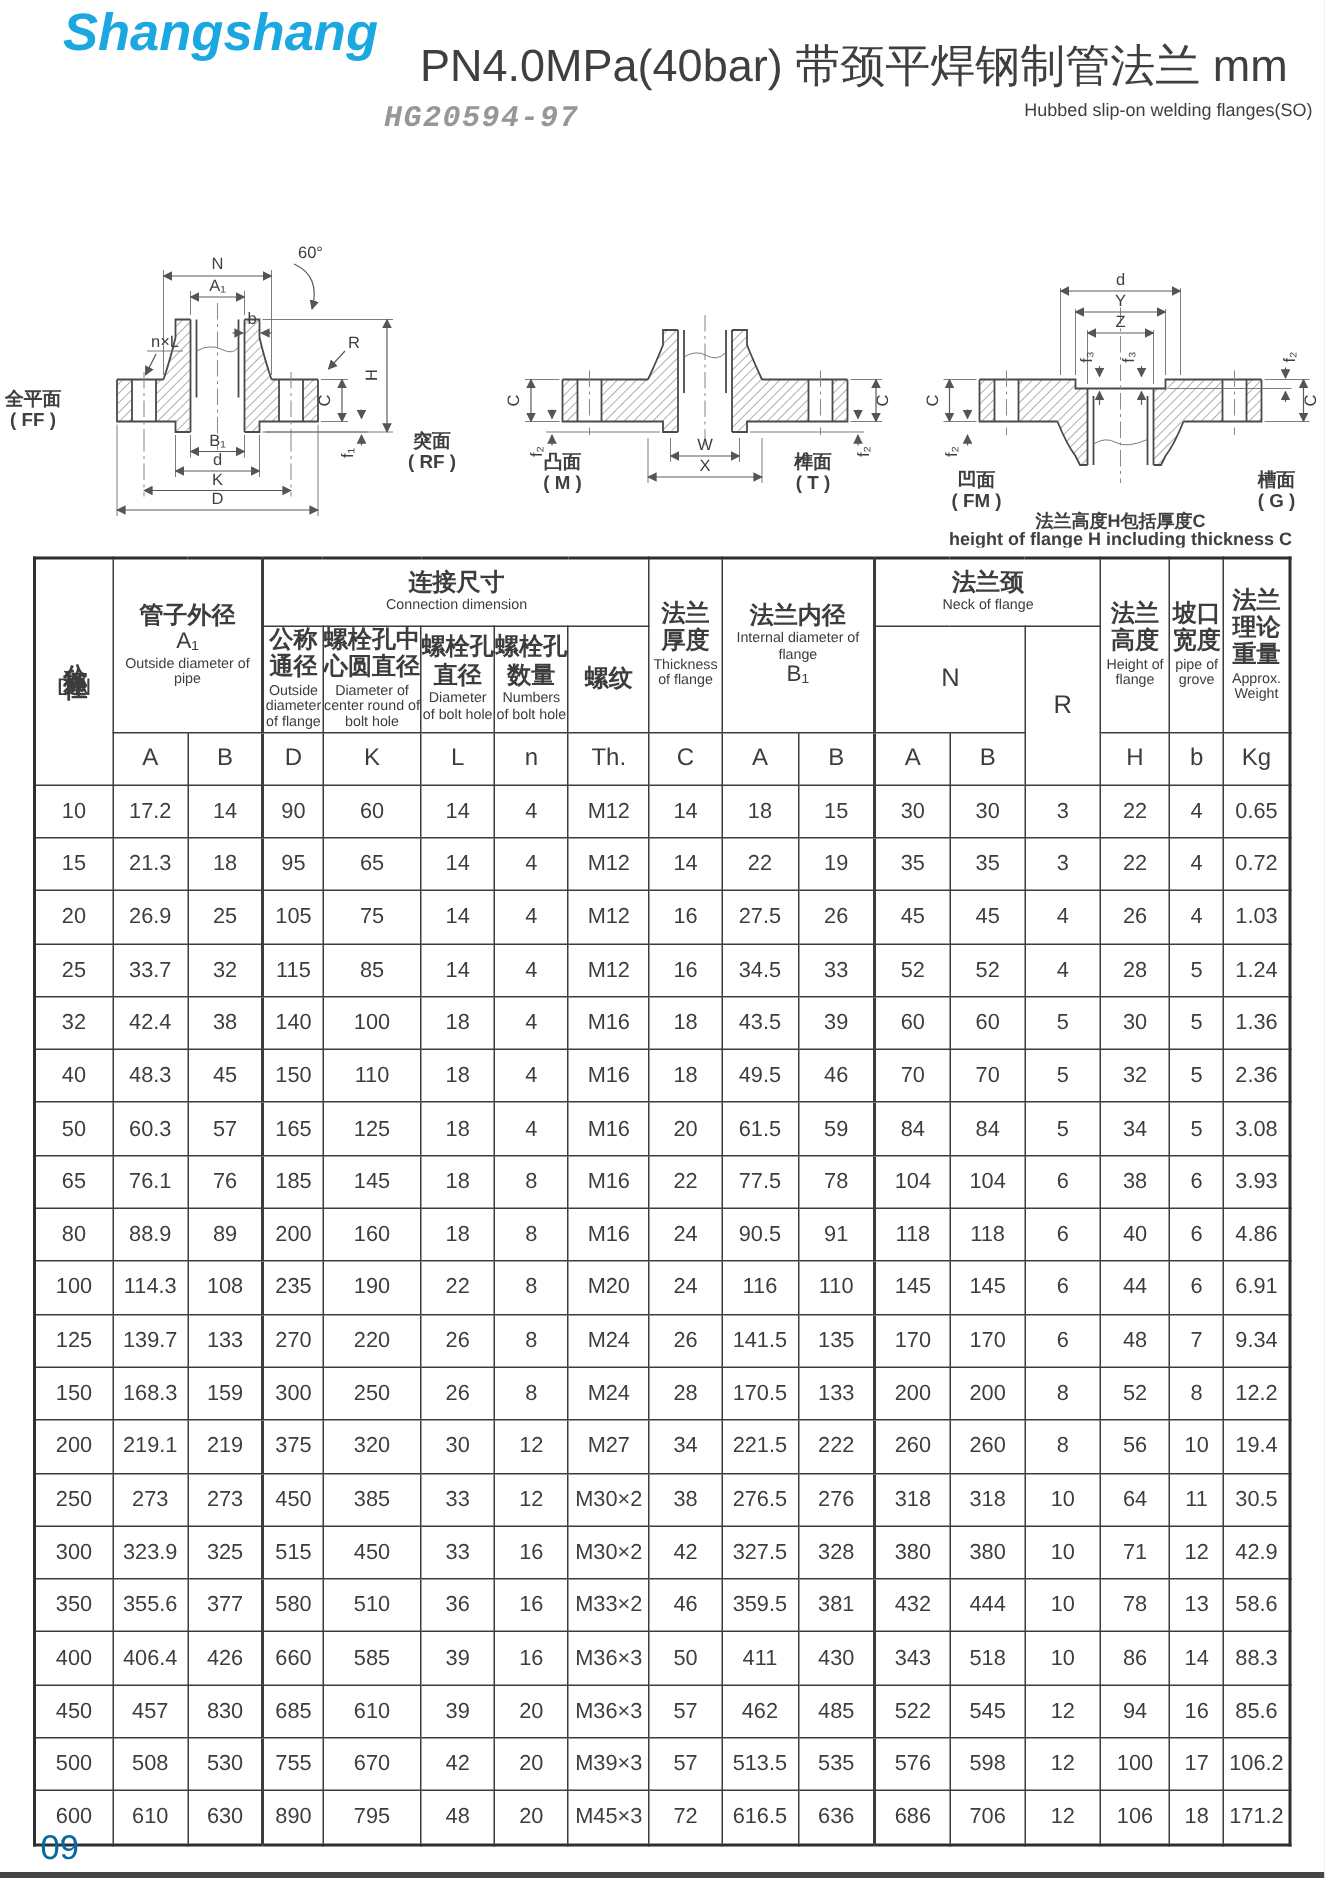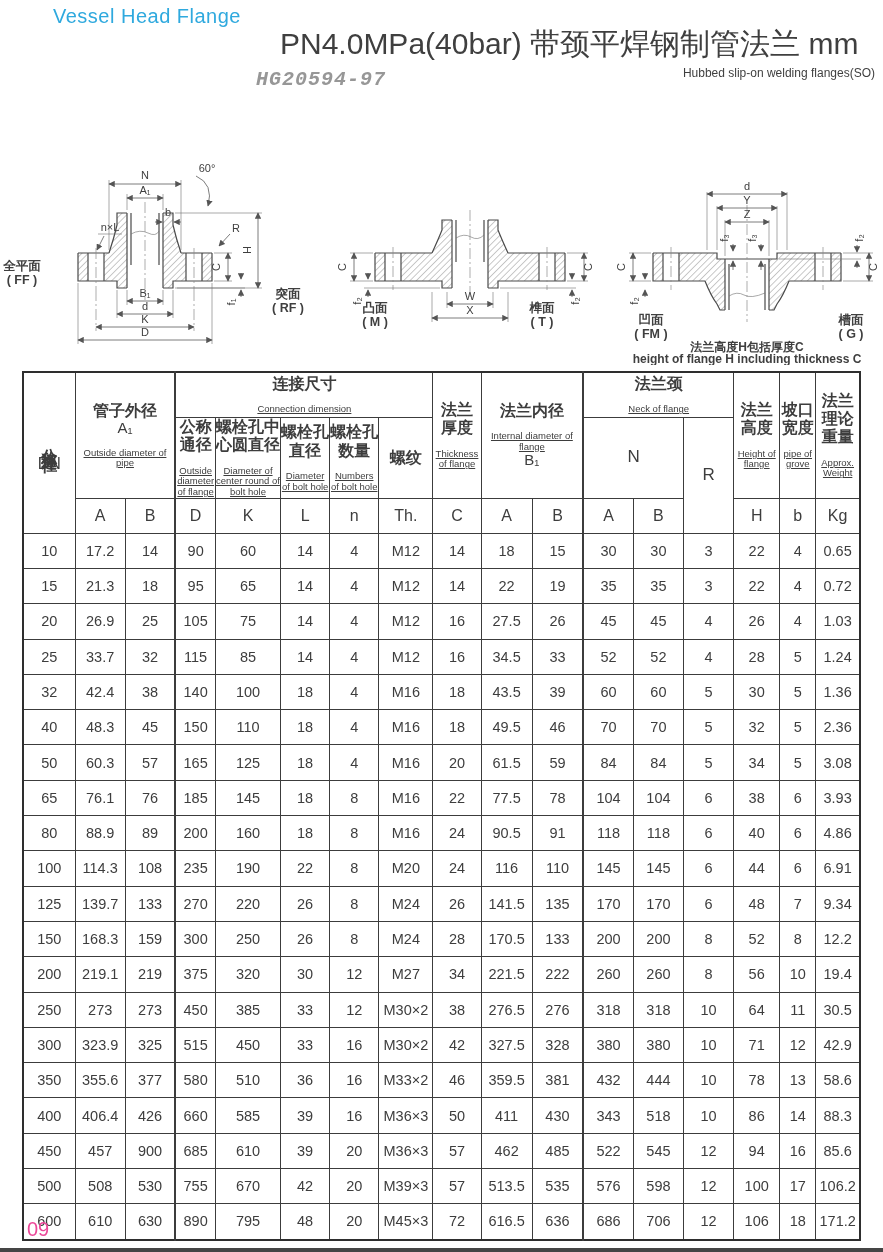--- a/index.html
+++ b/index.html
@@ -24,37 +24,37 @@
   .cap{font:bold 12px "Liberation Sans","DejaVu Sans",sans-serif;fill:#3f3f3f;text-anchor:middle;}
   
   table.spec{position:absolute;left:22px;top:371px;width:839px;border-collapse:collapse;table-layout:fixed;
              border:2px solid #2e2e2e;}
   table.spec th,table.spec td{border:1px solid #3c3c3c;padding:0;text-align:center;vertical-align:middle;
              font-family:"Liberation Sans","DejaVu Sans",sans-serif;}
   table.spec td{font-size:14.5px;height:34.3px;color:#3d3d3d;}
   .hr1 th{height:44px;} .hr2 th{height:60px;} .hr3 th{height:34px;font-size:16px;font-weight:normal;}
   th .cn{font-size:16px;font-weight:bold;line-height:1.15;display:block;}
   th .sym{font-size:15px;font-weight:normal;display:block;line-height:1.1;}
-  th .en{font-size:9.5px;font-weight:normal;line-height:1.12;display:block;margin-top:11px;color:#3d3d3d;text-decoration:underline;}
+  th .en{font-size:9.5px;font-weight:normal;line-height:1.12;display:block;margin-top:1px;color:#3d3d3d;}
   th{font-weight:normal;}
   .gl{border-left-width:2px !important;}
   .dncell .vcn{writing-mode:vertical-lr;text-orientation:upright;font-size:16px;font-weight:bold;
                letter-spacing:3px;display:inline-block;line-height:1;}
   .dncell .dn{display:block;font-size:16px;margin-top:4px;}
   
-  .pageno{position:absolute;left:27px;top:1218px;font-size:20px;color:#ec4899;}
+  .pageno{position:absolute;left:27px;top:1218px;font-size:23px;color:#0369a1;}
   .bottombar{position:absolute;left:0;bottom:0;width:883px;height:4px;background:#454545;}
 </style>
 </head>
 <body>
 
 <div class="page">
 
   <div class="logo">
-    <div class="logo-sub">Vessel Head Flange</div>
+    <div class="logo-main">Shangshang</div>
   </div>
   <div class="title">PN4.0MPa(40bar) 带颈平焊钢制管法兰  mm</div>
   <div class="std">HG20594-97</div>
   <div class="sub-en">Hubbed slip-on welding flanges(SO)</div>
 
   <svg style="left:0;top:150px" width="330" height="215" viewBox="0 0 330 215">
     <defs>
       <pattern id="h1" patternUnits="userSpaceOnUse" width="4.5" height="4.5" patternTransform="rotate(45)">
         <line x1="0" y1="0" x2="0" y2="4.5" stroke="#777" stroke-width="0.8"></line>
       </pattern>
@@ -650,21 +650,21 @@
           <td class="gl">343</td>
           <td>518</td>
           <td>10</td>
           <td>86</td>
           <td>14</td>
           <td>88.3</td>
         </tr>
         <tr>
           <td>450</td>
           <td>457</td>
-          <td>900</td>
+          <td>830</td>
           <td class="gl">685</td>
           <td>610</td>
           <td>39</td>
           <td>20</td>
           <td>M36×3</td>
           <td>57</td>
           <td>462</td>
           <td>485</td>
           <td class="gl">522</td>
           <td>545</td>

